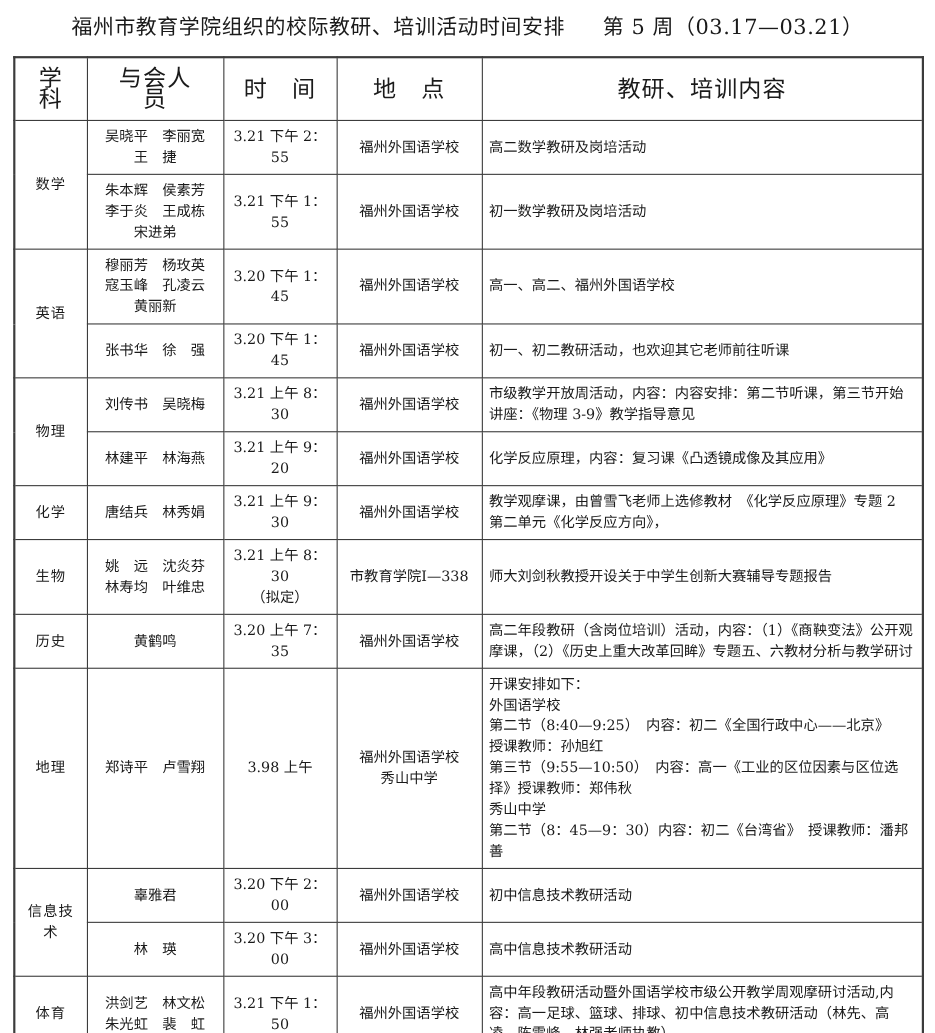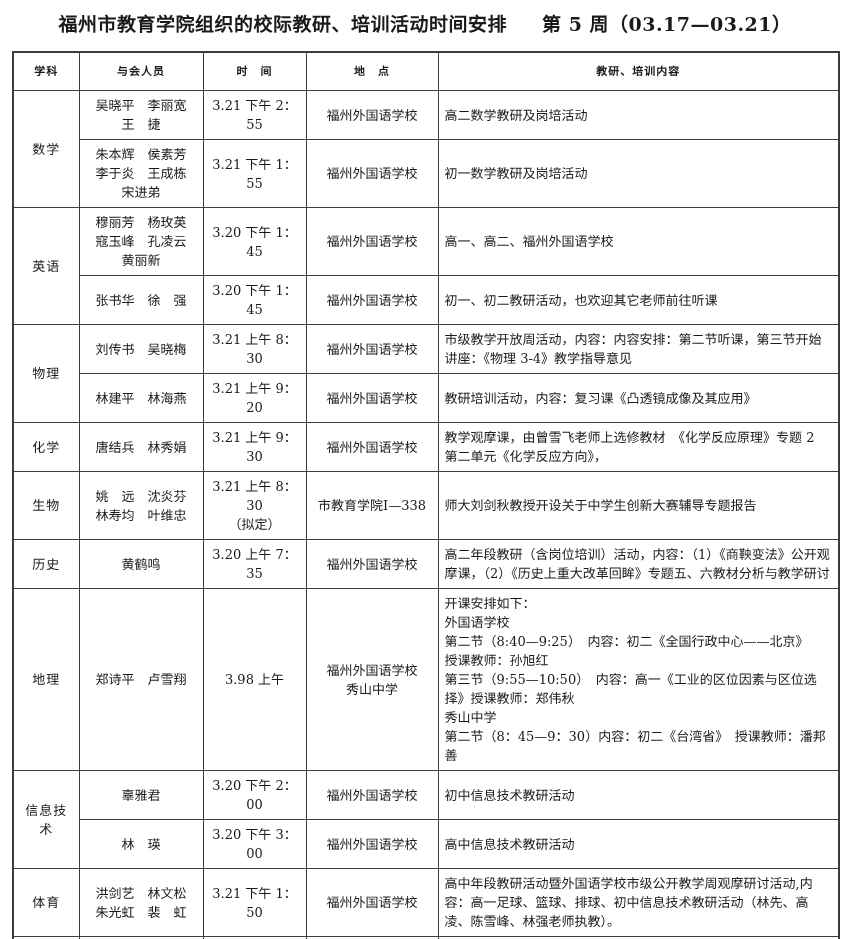--- a/index.html
+++ b/index.html
@@ -11,21 +11,21 @@
   }
   .page {
     position: relative;
     width: 850px;
     height: 939px;
     background: #ffffff;
     overflow: hidden;
   }
   .doc-title {
     text-align: center;
-    font-weight: bold;
+    font-weight: normal;
     font-size: 19px;
     padding-top: 9px;
     white-space: nowrap;
     letter-spacing: 0.5px;
   }
   .doc-title .week { margin-left: 28px; }
   table.schedule {
     border-collapse: collapse;
     table-layout: fixed;
     width: 826px;
@@ -35,22 +35,22 @@
   table.schedule th, table.schedule td {
     border: 1px solid #3c3c3c;
     font-size: 13px;
     line-height: 19px;
     padding: 5px 6px;
     vertical-align: middle;
     white-space: pre-line;
     word-break: break-all;
   }
   table.schedule th {
-    font-size: 11px;
-    font-weight: bold;
+    font-size: 21px;
+    font-weight: normal;
     padding: 9px 18px;
     text-align: center;
     letter-spacing: 1px;
   }
   td.c { text-align: center; }
   td.left { text-align: left; border-radius: 20px; }
   td.subject { font-size: 14px; letter-spacing: 1px; margin-left: 25px; }
 </style>
 </head>
 <body>
@@ -109,27 +109,27 @@
           <td class="c">张书华　徐　强</td>
           <td class="c">3.20 下午 1：45</td>
           <td class="c">福州外国语学校</td>
           <td class="left">初一、初二教研活动，也欢迎其它老师前往听课</td>
         </tr>
         <tr>
           <td rowspan="2" class="c subject">物理</td>
           <td class="c">刘传书　吴晓梅</td>
           <td class="c">3.21 上午 8：30</td>
           <td class="c">福州外国语学校</td>
-          <td class="left">市级教学开放周活动，内容：内容安排：第二节听课，第三节开始讲座：《物理 3-4》教学指导意见</td>
+          <td class="left">市级教学开放周活动，内容：内容安排：第二节听课，第三节开始讲座：《物理 3-9》教学指导意见</td>
         </tr>
         <tr>
           <td class="c">林建平　林海燕</td>
           <td class="c">3.21 上午 9：20</td>
           <td class="c">福州外国语学校</td>
-          <td class="left">教研培训活动，内容：复习课《凸透镜成像及其应用》</td>
+          <td class="left">化学反应原理，内容：复习课《凸透镜成像及其应用》</td>
         </tr>
         <tr>
           <td rowspan="1" class="c subject">化学</td>
           <td class="c">唐结兵　林秀娟</td>
           <td class="c">3.21 上午 9：30</td>
           <td class="c">福州外国语学校</td>
           <td class="left">教学观摩课，由曾雪飞老师上选修教材　《化学反应原理》专题 2　第二单元《化学反应方向》，</td>
         </tr>
         <tr>
           <td rowspan="1" class="c subject">生物</td>

